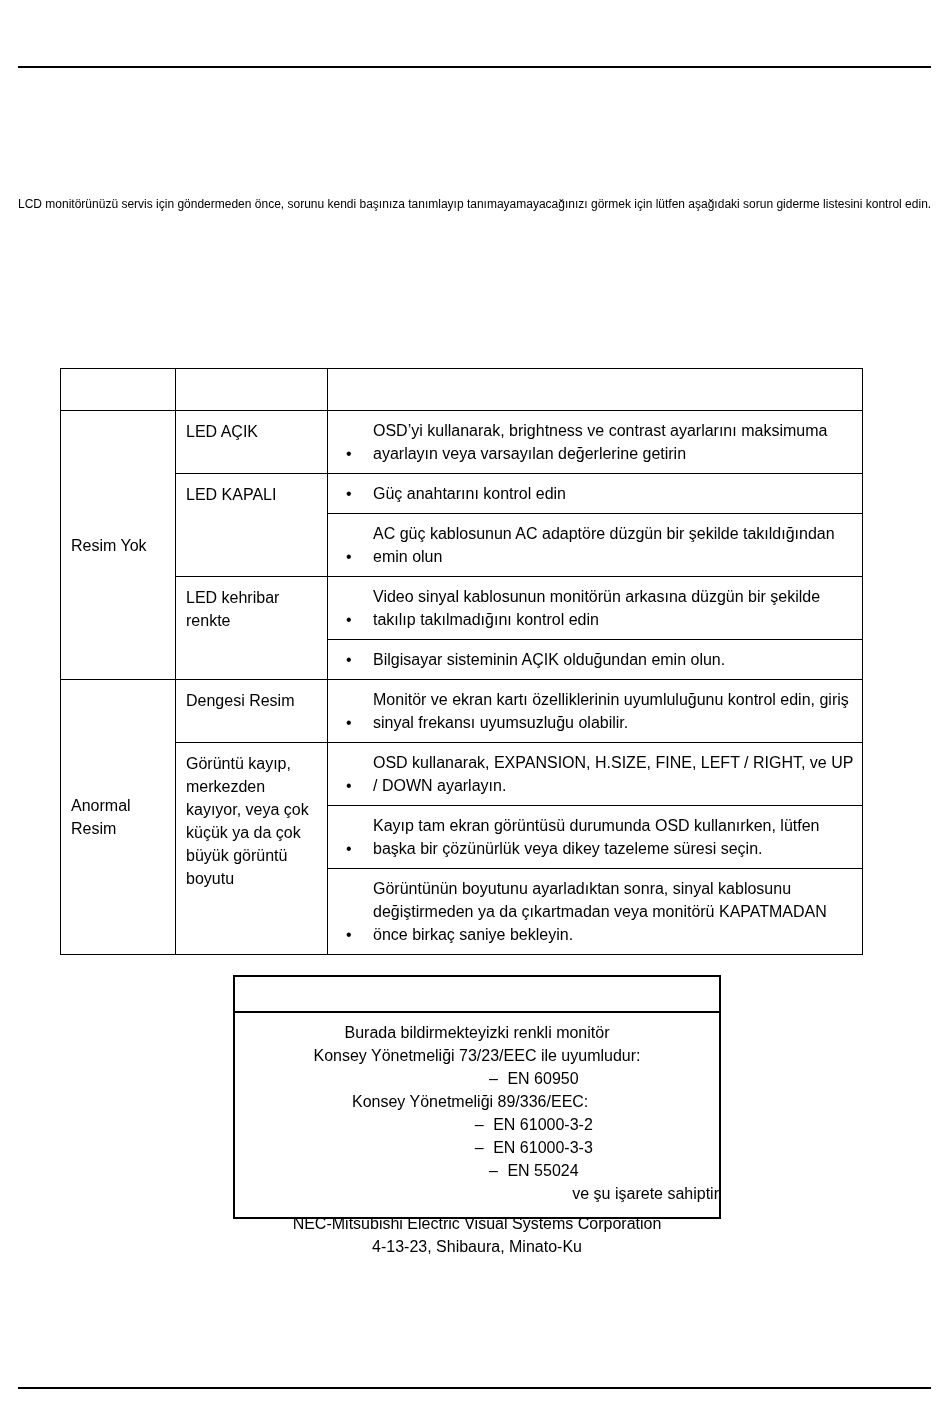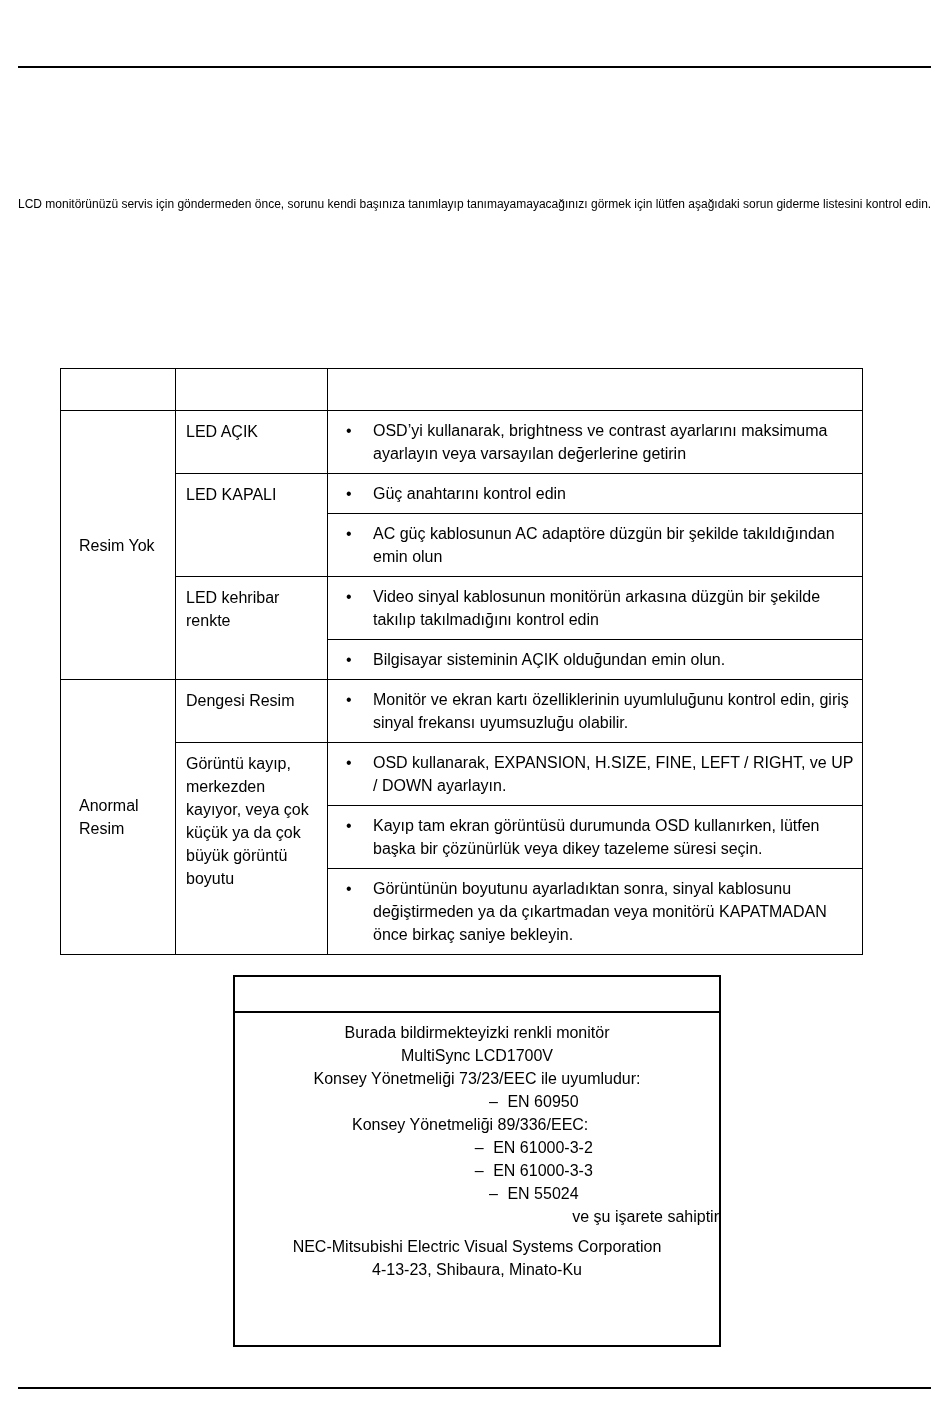--- a/index.html
+++ b/index.html
@@ -50,52 +50,52 @@
   .ts col.c2 { width:152px; }
   .ts col.c3 { width:535px; }
   .ts th, .ts td {
     border:1.5px solid #000;
     background:#fff;
   }
   .ts th { height:42px; }
   .ts td.col1 {
     vertical-align:middle;
     text-align:left;
-    padding:6px 8px 6px 18px;
+    padding:6px 8px 6px 10px;
   }
   .ts td.col2 {
     vertical-align:top;
     padding:9px 8px 12px 10px;
   }
   .ts td.col3 {
     vertical-align:top;
     padding:8px 8px 8px 18px;
   }
-  .sol { display:flex; align-items:flex-start; }
+  .sol { display:flex; align-items:flex-end; }
   .sol .bullet { flex:0 0 27px; }
   .sol .bullet::before { content:"•"; }
   .sol .sol-text { flex:1 1 auto; }
 
   tr.r1 td { height:60px; }
   tr.r2 td { height:35px; }
   tr.r3 td { height:57px; }
   tr.r4 td { height:58px; }
   tr.r5 td { height:34px; }
   tr.r6 td { height:58px; }
   tr.r7 td { height:58px; }
   tr.r8 td { height:57px; }
   tr.r9 td { height:73px; }
 
   
   .decl {
     position:absolute;
     left:233px;
     top:975px;
     width:488px;
-    height:372px;
+    height:244px;
     border:2px solid #000;
     font-size:16px;
     background:#fff;
   }
   .decl-header {
     height:36px;
     border-bottom:2px solid #000;
   }
   .decl-body {
     padding-top:8px;
@@ -224,21 +224,20 @@
             </div>
       </td>
     </tr>
   </tbody>
     </table>
 
   <div class="decl">
     <div class="decl-header"></div>
     <div class="decl-body">
       <div class="center-line">Burada bildirmekteyizki renkli monitör</div>
-      <div class="center-line">MultiSync LCD1700V</div>
       <div class="center-line">Konsey Yönetmeliği 73/23/EEC ile uyumludur:</div>
       <div class="std-item"><span class="dash"></span><span>EN 60950</span></div>
       <div class="directive2">Konsey Yönetmeliği 89/336/EEC:</div>
       <div class="std-item"><span class="dash"></span><span>EN 61000-3-2</span></div>
       <div class="std-item"><span class="dash"></span><span>EN 61000-3-3</span></div>
       <div class="std-item"><span class="dash"></span><span>EN 55024</span></div>
       <div class="ce-line">
         <span>ve şu işarete sahiptir</span>
         <svg width="48" height="32" viewBox="0 0 62 40" aria-hidden="true">
           <path d="M26.75 6.58 A15.5 15.5 0 1 0 26.75 33.42" fill="none" stroke="#000" stroke-width="7"></path>

